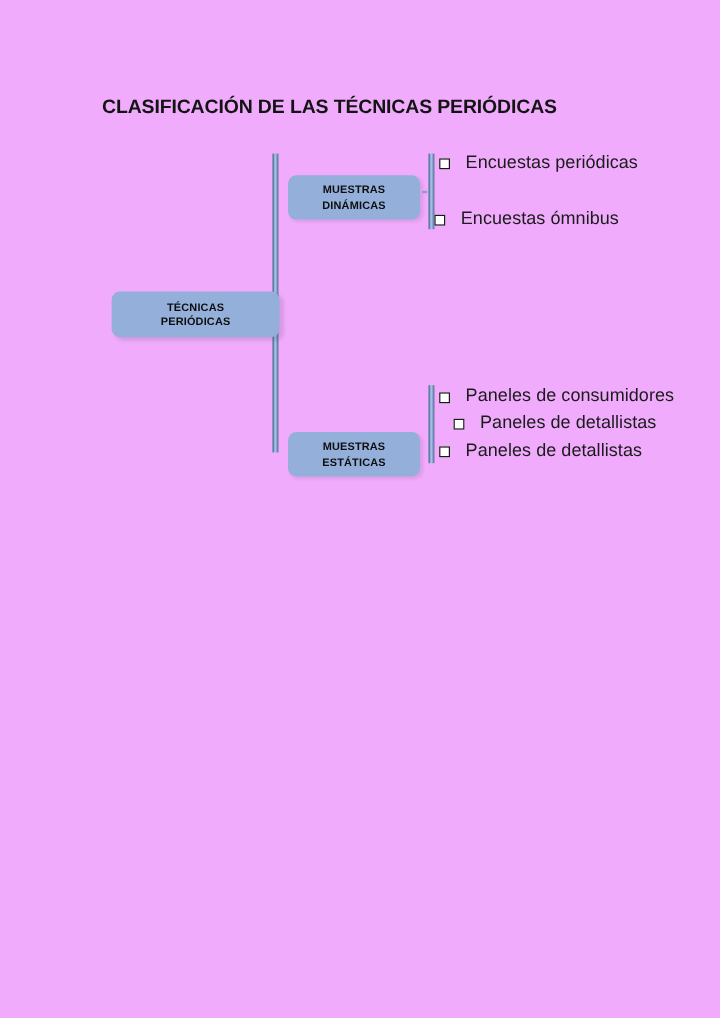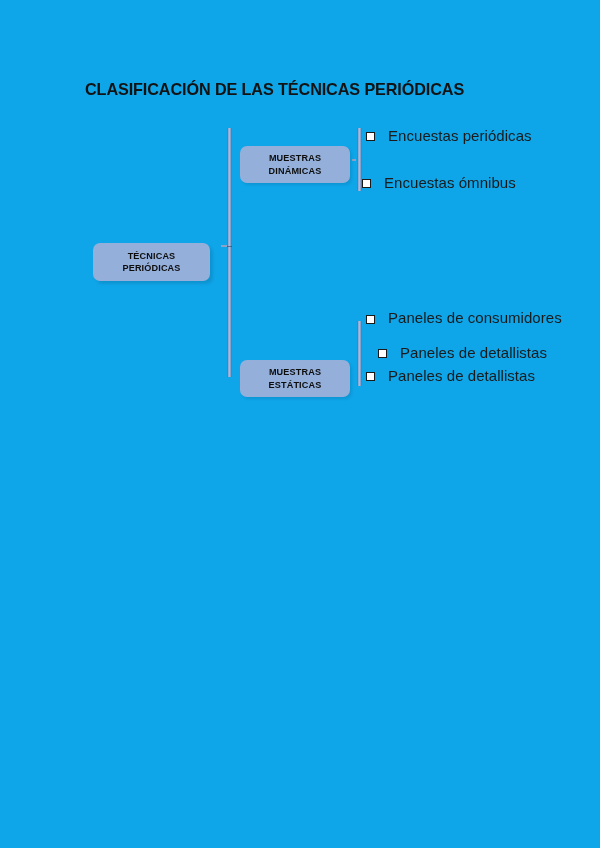--- a/index.html
+++ b/index.html
@@ -12,21 +12,21 @@
     height: 848px;
     position: relative;
     overflow: hidden;
     font-family: "Liberation Sans", sans-serif;
     -webkit-font-smoothing: antialiased;
   }
 
   .page {
     position: absolute;
     inset: 0;
-    background: #0ea5e9;
+    background: #f0abfc;
   }
 
   
   .title {
     position: absolute;
     left: 85px;
     top: 80px;
     font-size: 16.2px;
     font-weight: bold;
     letter-spacing: -0.1px;
@@ -61,21 +61,21 @@
     margin-top: 16px;
   }
   .node .node-label {
     display: block;
     white-space: pre-line;
   }
 
   .node-root {
     left: 93px;
     top: 227px;
-    width: 117px;
+    width: 140px;
     height: 38px;
     box-shadow: 3px 3px 3px rgba(0,0,0,0.10);
   }
 
   .node-dinamicas {
     left: 240px;
     top: 130px;
     width: 110px;
     height: 37px;
     box-shadow: 2px 2px 3px rgba(0,0,0,0.09);
@@ -221,21 +221,21 @@
     <div class="bullet-item" style="left:366px; top:129px;">
       <span class="bullet-glyph"></span>
       <span class="bullet-text">Encuestas periódicas</span>
     </div>
 
     <div class="bullet-item" style="left:362px; top:176px;">
       <span class="bullet-glyph"></span>
       <span class="bullet-text">Encuestas ómnibus</span>
     </div>
 
-    <div class="bullet-item" style="left:366px; top:311px;align-items:flex-end;">
+    <div class="bullet-item" style="left:366px; top:323px;align-items:flex-end;">
       <span class="bullet-glyph"></span>
       <span class="bullet-text">Paneles de consumidores</span>
     </div>
 
     <div class="bullet-item" style="left:366px; top:346px;margin-left:12px;">
       <span class="bullet-glyph"></span>
       <span class="bullet-text">Paneles de detallistas</span>
     </div>
 
     <div class="bullet-item" style="left:366px; top:369px;">

